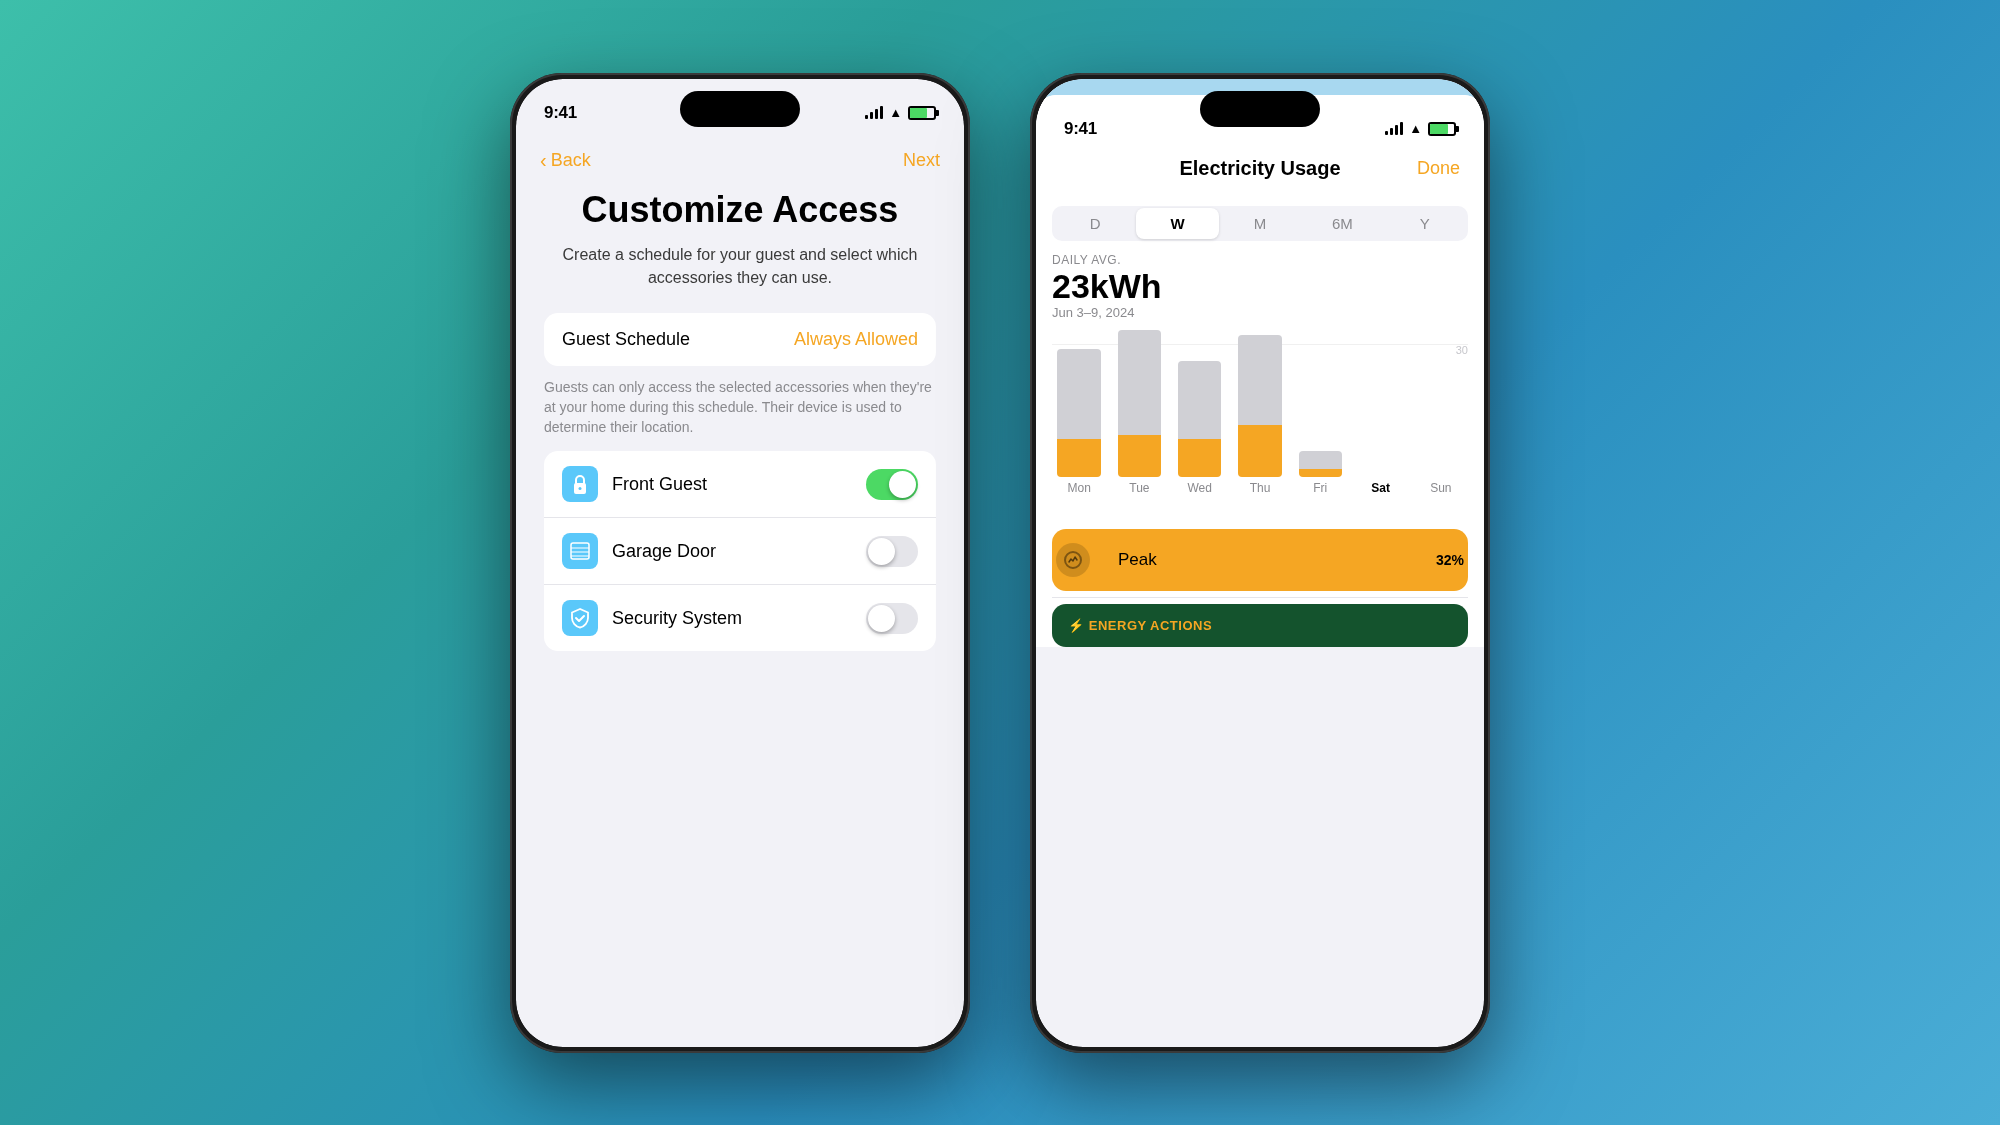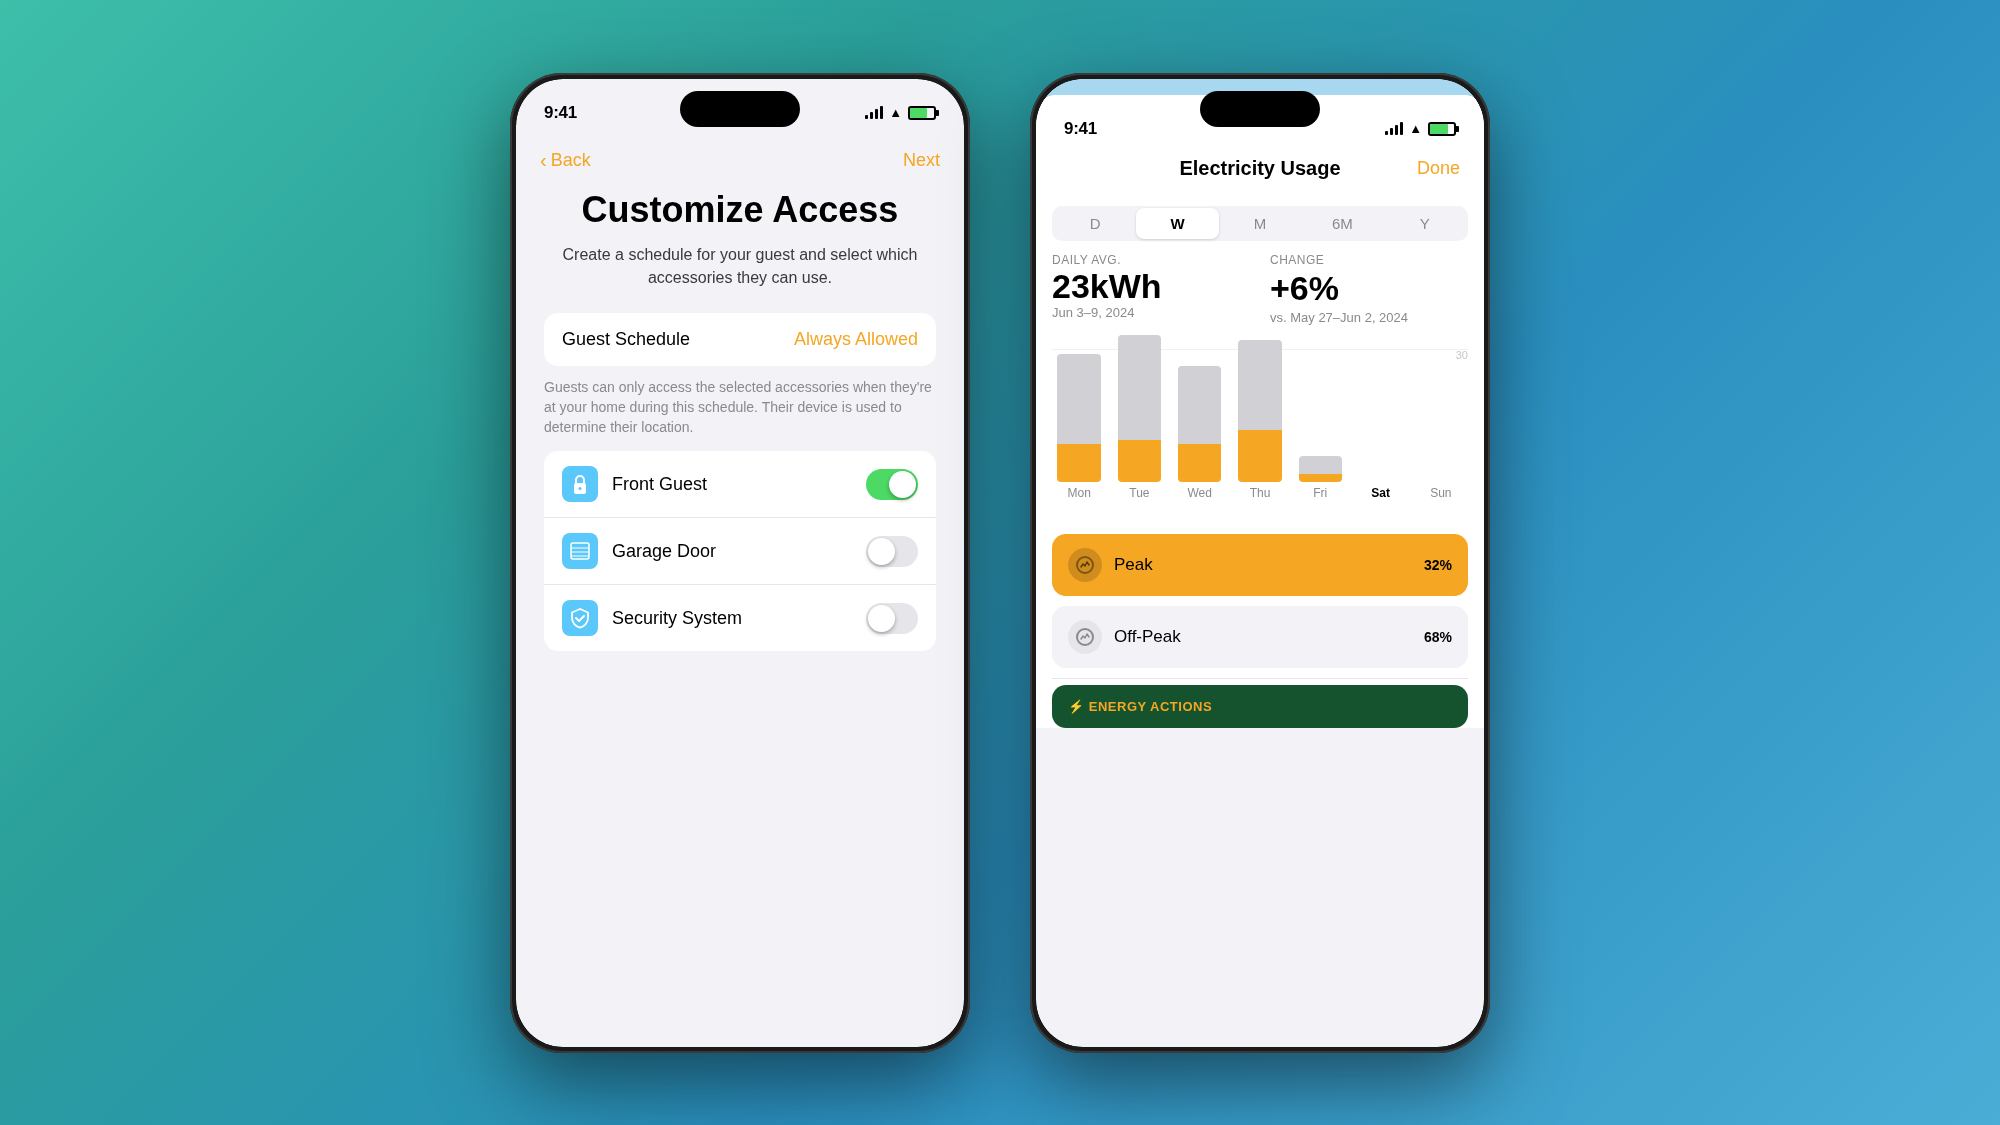--- a/index.html
+++ b/index.html
@@ -427,23 +427,24 @@
     }
 
     .bar-label.active {
       font-weight: 600;
       color: #000;
     }
 
     .legend-item {
       display: flex;
       align-items: center;
-      padding: 14px 16px;
+      padding: 14px 4px;
       border-radius: 14px;
-      margin-bottom: 10px;
+      margin-bottom: 0;
+      gap: 16px;
     }
 
     .legend-item.peak {
       background: #f5a623;
     }
 
     .legend-item.offpeak {
       background: #f2f2f7;
     }
 
@@ -640,25 +641,20 @@
           <div class="period-btn" style="color: rgb(138, 138, 142);">6M</div>
           <div class="period-btn" style="color: rgb(138, 138, 142);">Y</div>
         </div>
 
         <div style="display:flex; padding: 0 16px 14px; background:#fff; gap: 20px;">
           <div class="stat-block">
             <div class="stat-label">DAILY AVG.</div>
             <div class="stat-value">23kWh</div>
             <div class="stat-date">Jun 3–9, 2024</div>
           </div>
-          <div class="stat-block">
-            <div class="stat-label" style="color:#8a8a8e;">CHANGE</div>
-            <div class="stat-change">+6%</div>
-            <div class="stat-date">vs. May 27–Jun 2, 2024</div>
-          </div>
         </div>
 
         <div class="chart-container">
           <div style="position:absolute; right:16px; top:10px; font-size:11px; color:#c7c7cc;">30</div>
 
           <div style="position:absolute; left:16px; right:16px; top:10px; border-top: 1px solid #f0f0f0;"></div>
 
           <div class="chart-bars-wrapper">
 
             <div class="chart-col">
@@ -723,30 +719,20 @@
             <div class="legend-icon-wrap">
               <svg width="20" height="20" viewBox="0 0 20 20" fill="none">
                 <circle cx="10" cy="10" r="8" stroke="rgba(0,0,0,0.4)" stroke-width="2" fill="none"></circle>
                 <path d="M6 12l2-3 2 2 2-4 2 3" stroke="rgba(0,0,0,0.6)" stroke-width="1.5" stroke-linecap="round" stroke-linejoin="round"></path>
               </svg>
             </div>
             <span class="legend-name">Peak</span>
             <span class="legend-pct">32%</span>
           </div>
 
-          <div class="legend-item offpeak">
-            <div class="legend-icon-wrap">
-              <svg width="20" height="20" viewBox="0 0 20 20" fill="none">
-                <circle cx="10" cy="10" r="8" stroke="#8a8a8e" stroke-width="2" fill="none"></circle>
-                <path d="M6 12l2-3 2 2 2-4 2 3" stroke="#8a8a8e" stroke-width="1.5" stroke-linecap="round" stroke-linejoin="round"></path>
-              </svg>
-            </div>
-            <span class="legend-name">Off-Peak</span>
-            <span class="legend-pct">68%</span>
-          </div>
         </div>
 
         <div style="height:1px; background:#e5e5ea; margin: 6px 16px;"></div>
 
         <div class="energy-actions-banner">
           <span class="energy-actions-label">⚡ ENERGY ACTIONS</span>
         </div>
 
       </div>
     </div>

